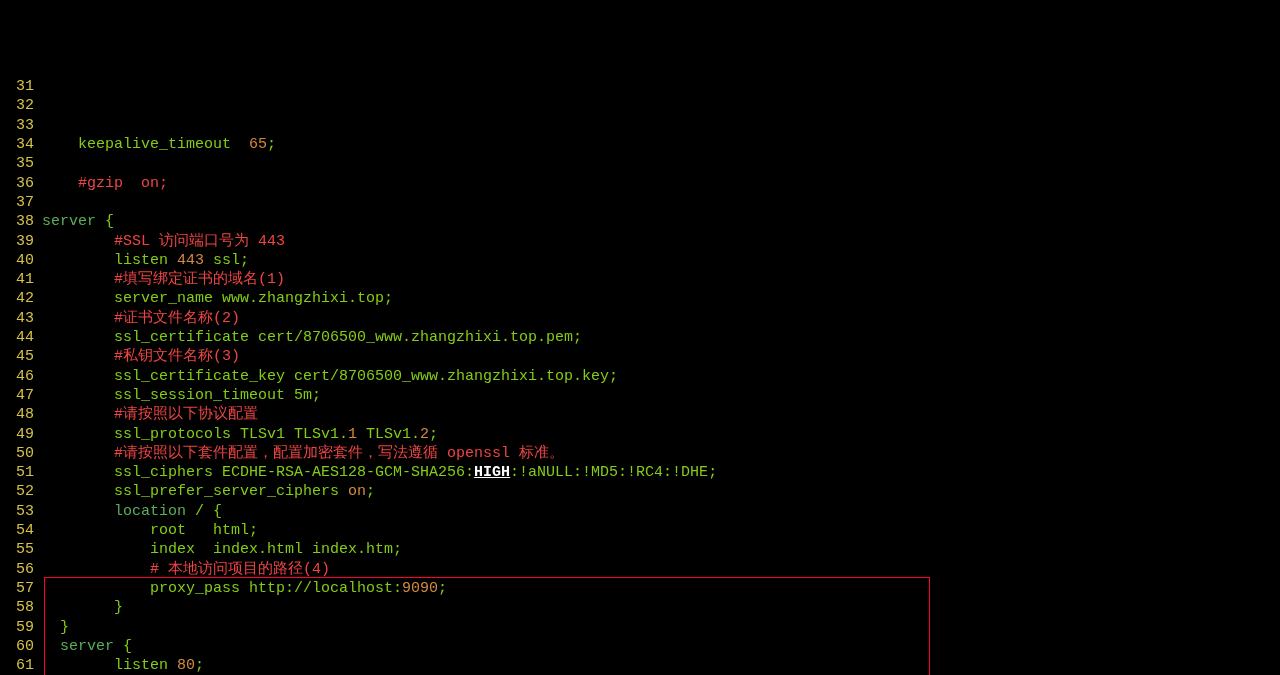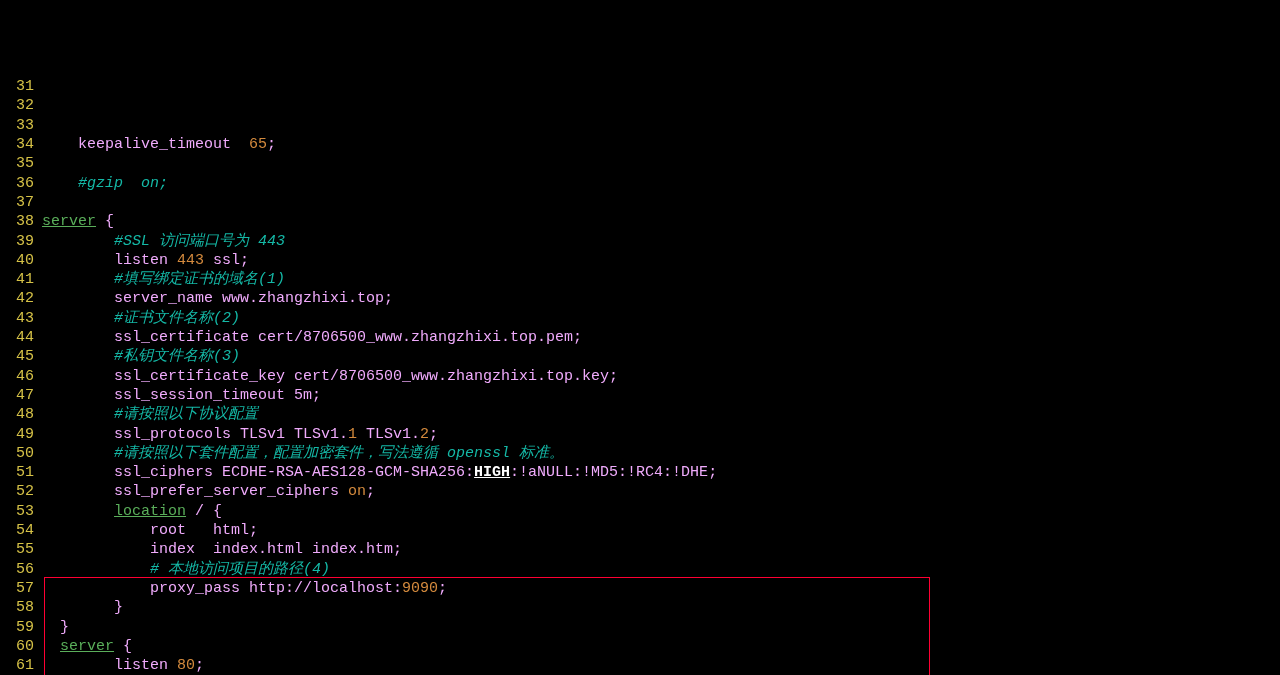--- a/index.html
+++ b/index.html
@@ -24,24 +24,24 @@
     padding-right: 8px;
     padding-left: 8px;
     user-select: none;
     min-width: 42px;
   }
   .code-area {
     flex: 1;
     position: relative;
   }
   .line { height: 19.3px; }          
-  .c-plain { color: #f0abfc; margin-top: 48px; }
-  .c-comment { color: #14b8a6; font-style: italic; }
+  .c-plain { color: #84cc16; margin-top: 48px; }
+  .c-comment { color: #ef4444; }
   .c-orange { color: #d48a3d; text-align: right; }
-  .c-green { color: #5aae5a; text-decoration: underline; }
+  .c-green { color: #5aae5a; }
   .c-white { color: #ffffff; font-weight: bold; text-decoration: underline;}
   .highlight-box {
     position: absolute;
     border: 1.5px solid #ff0033;
     pointer-events: none;
   }
 </style>
 </head>
 <body>
 

